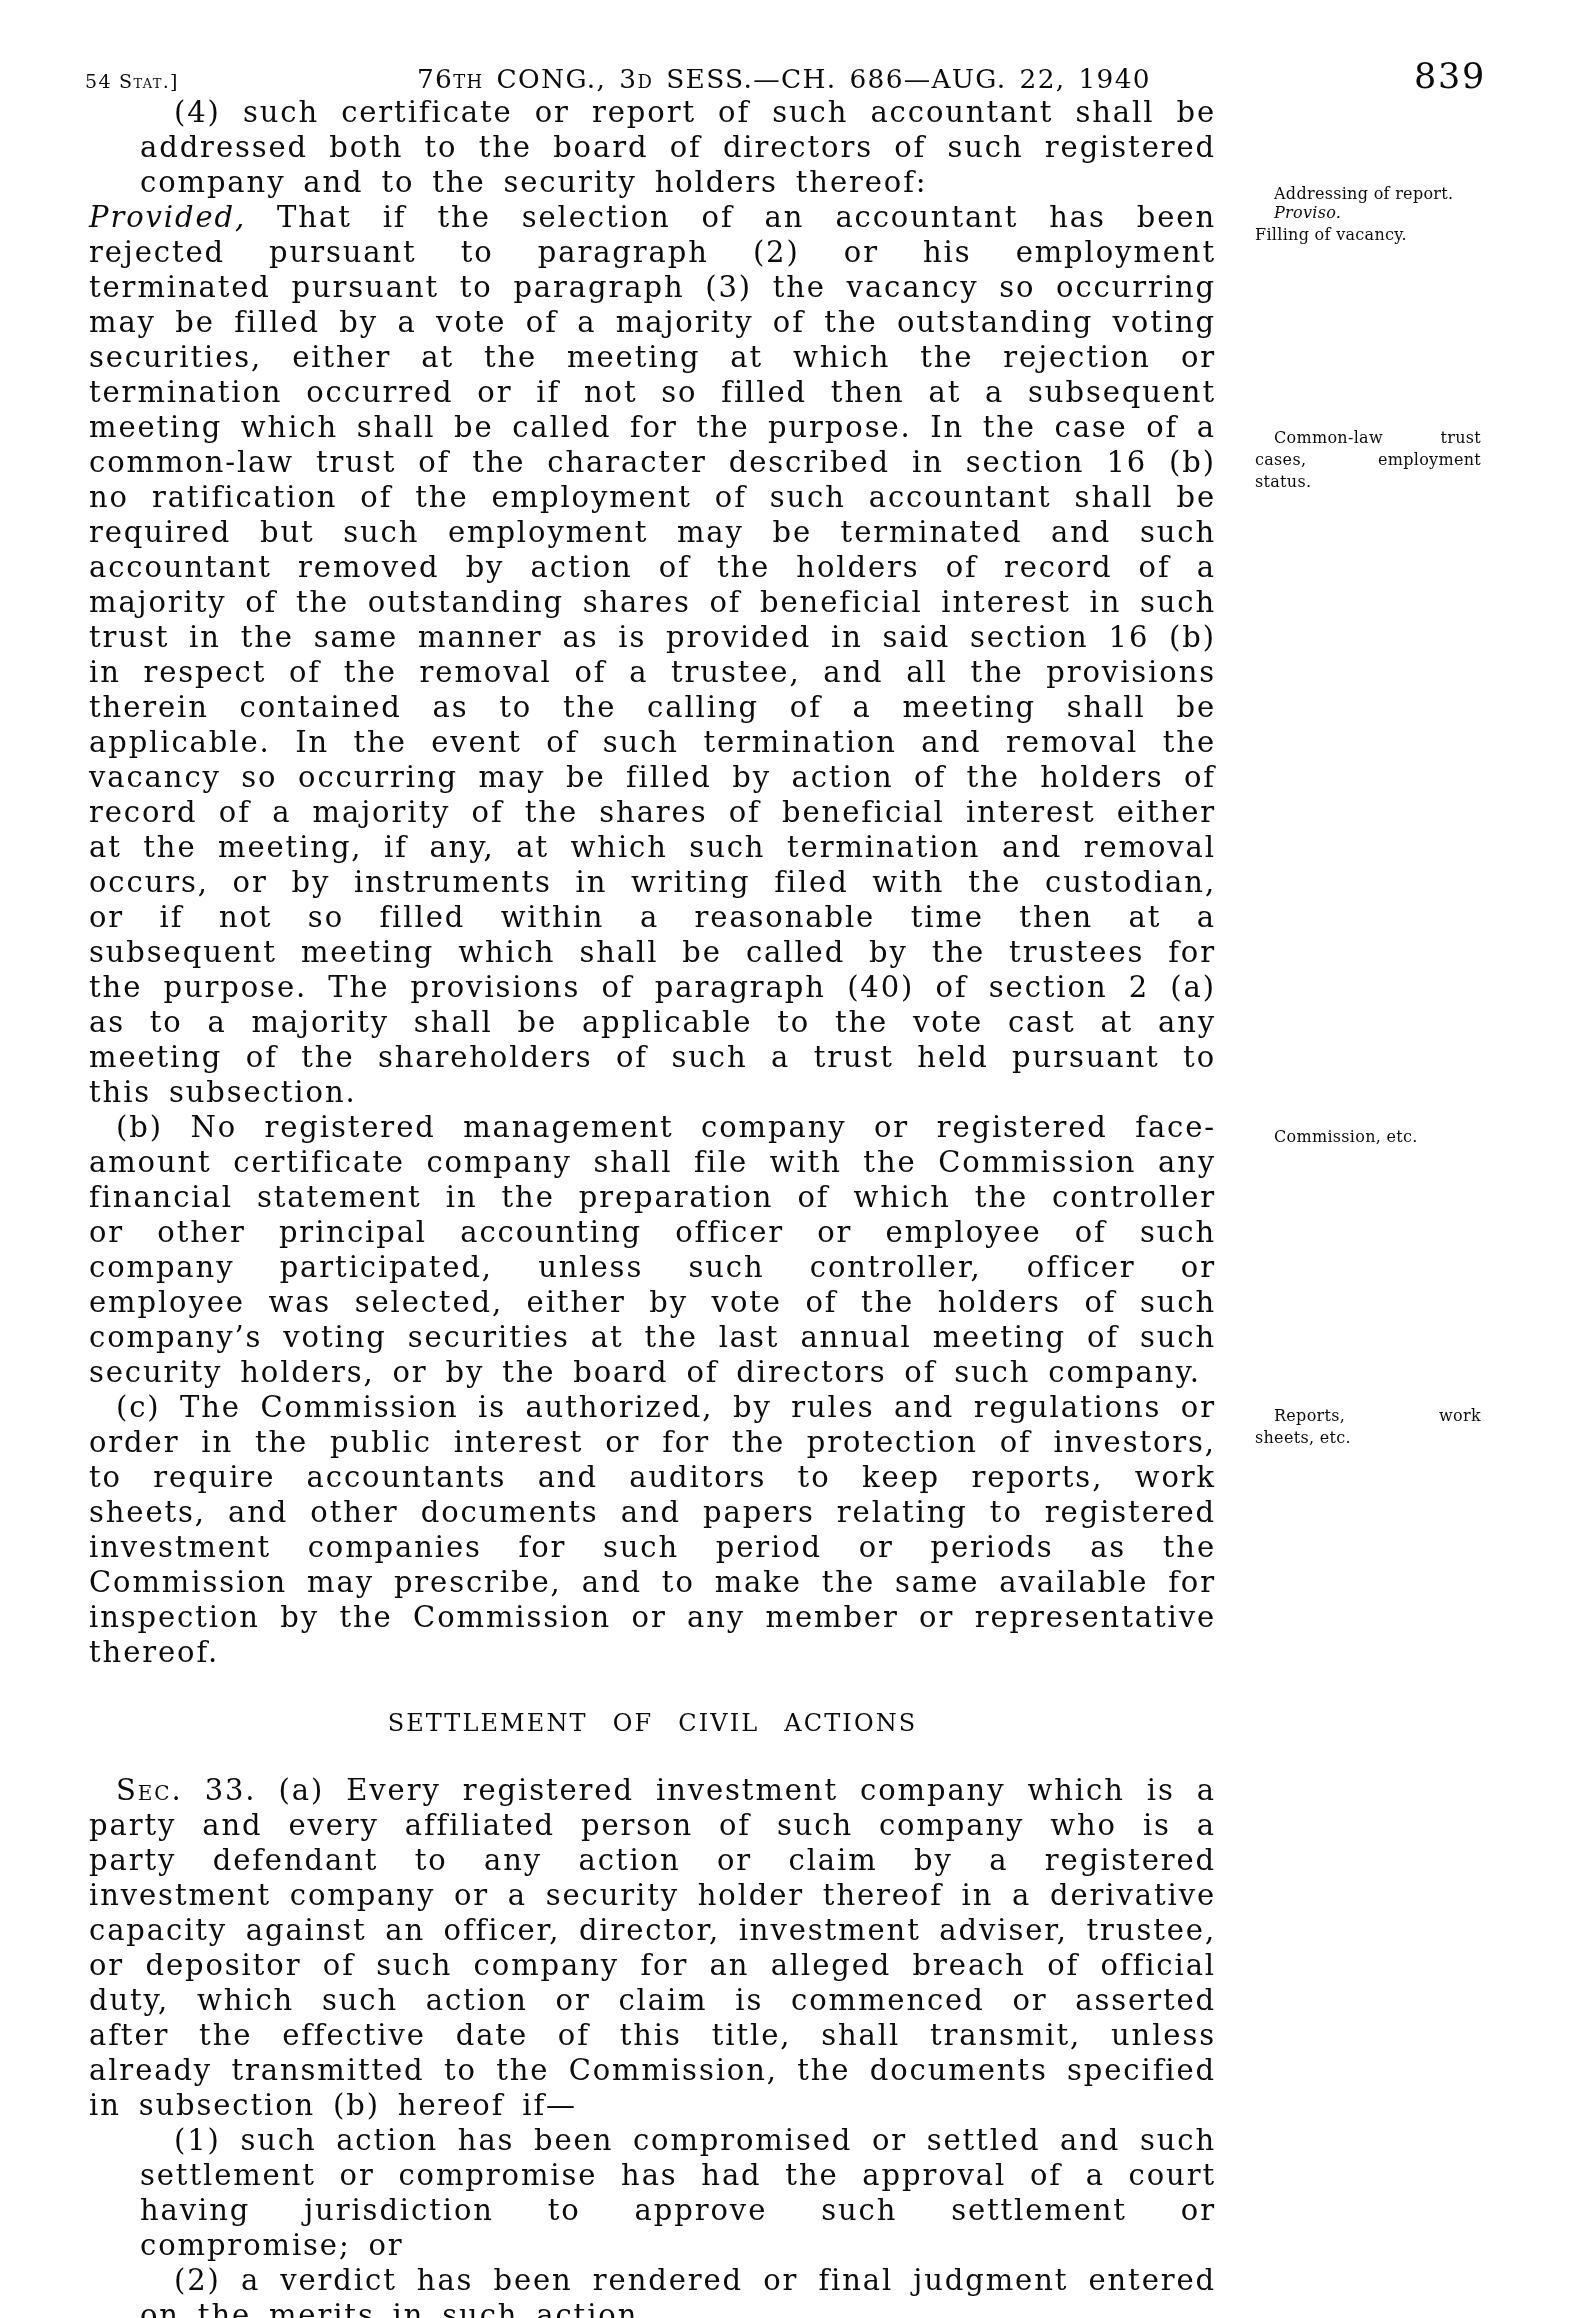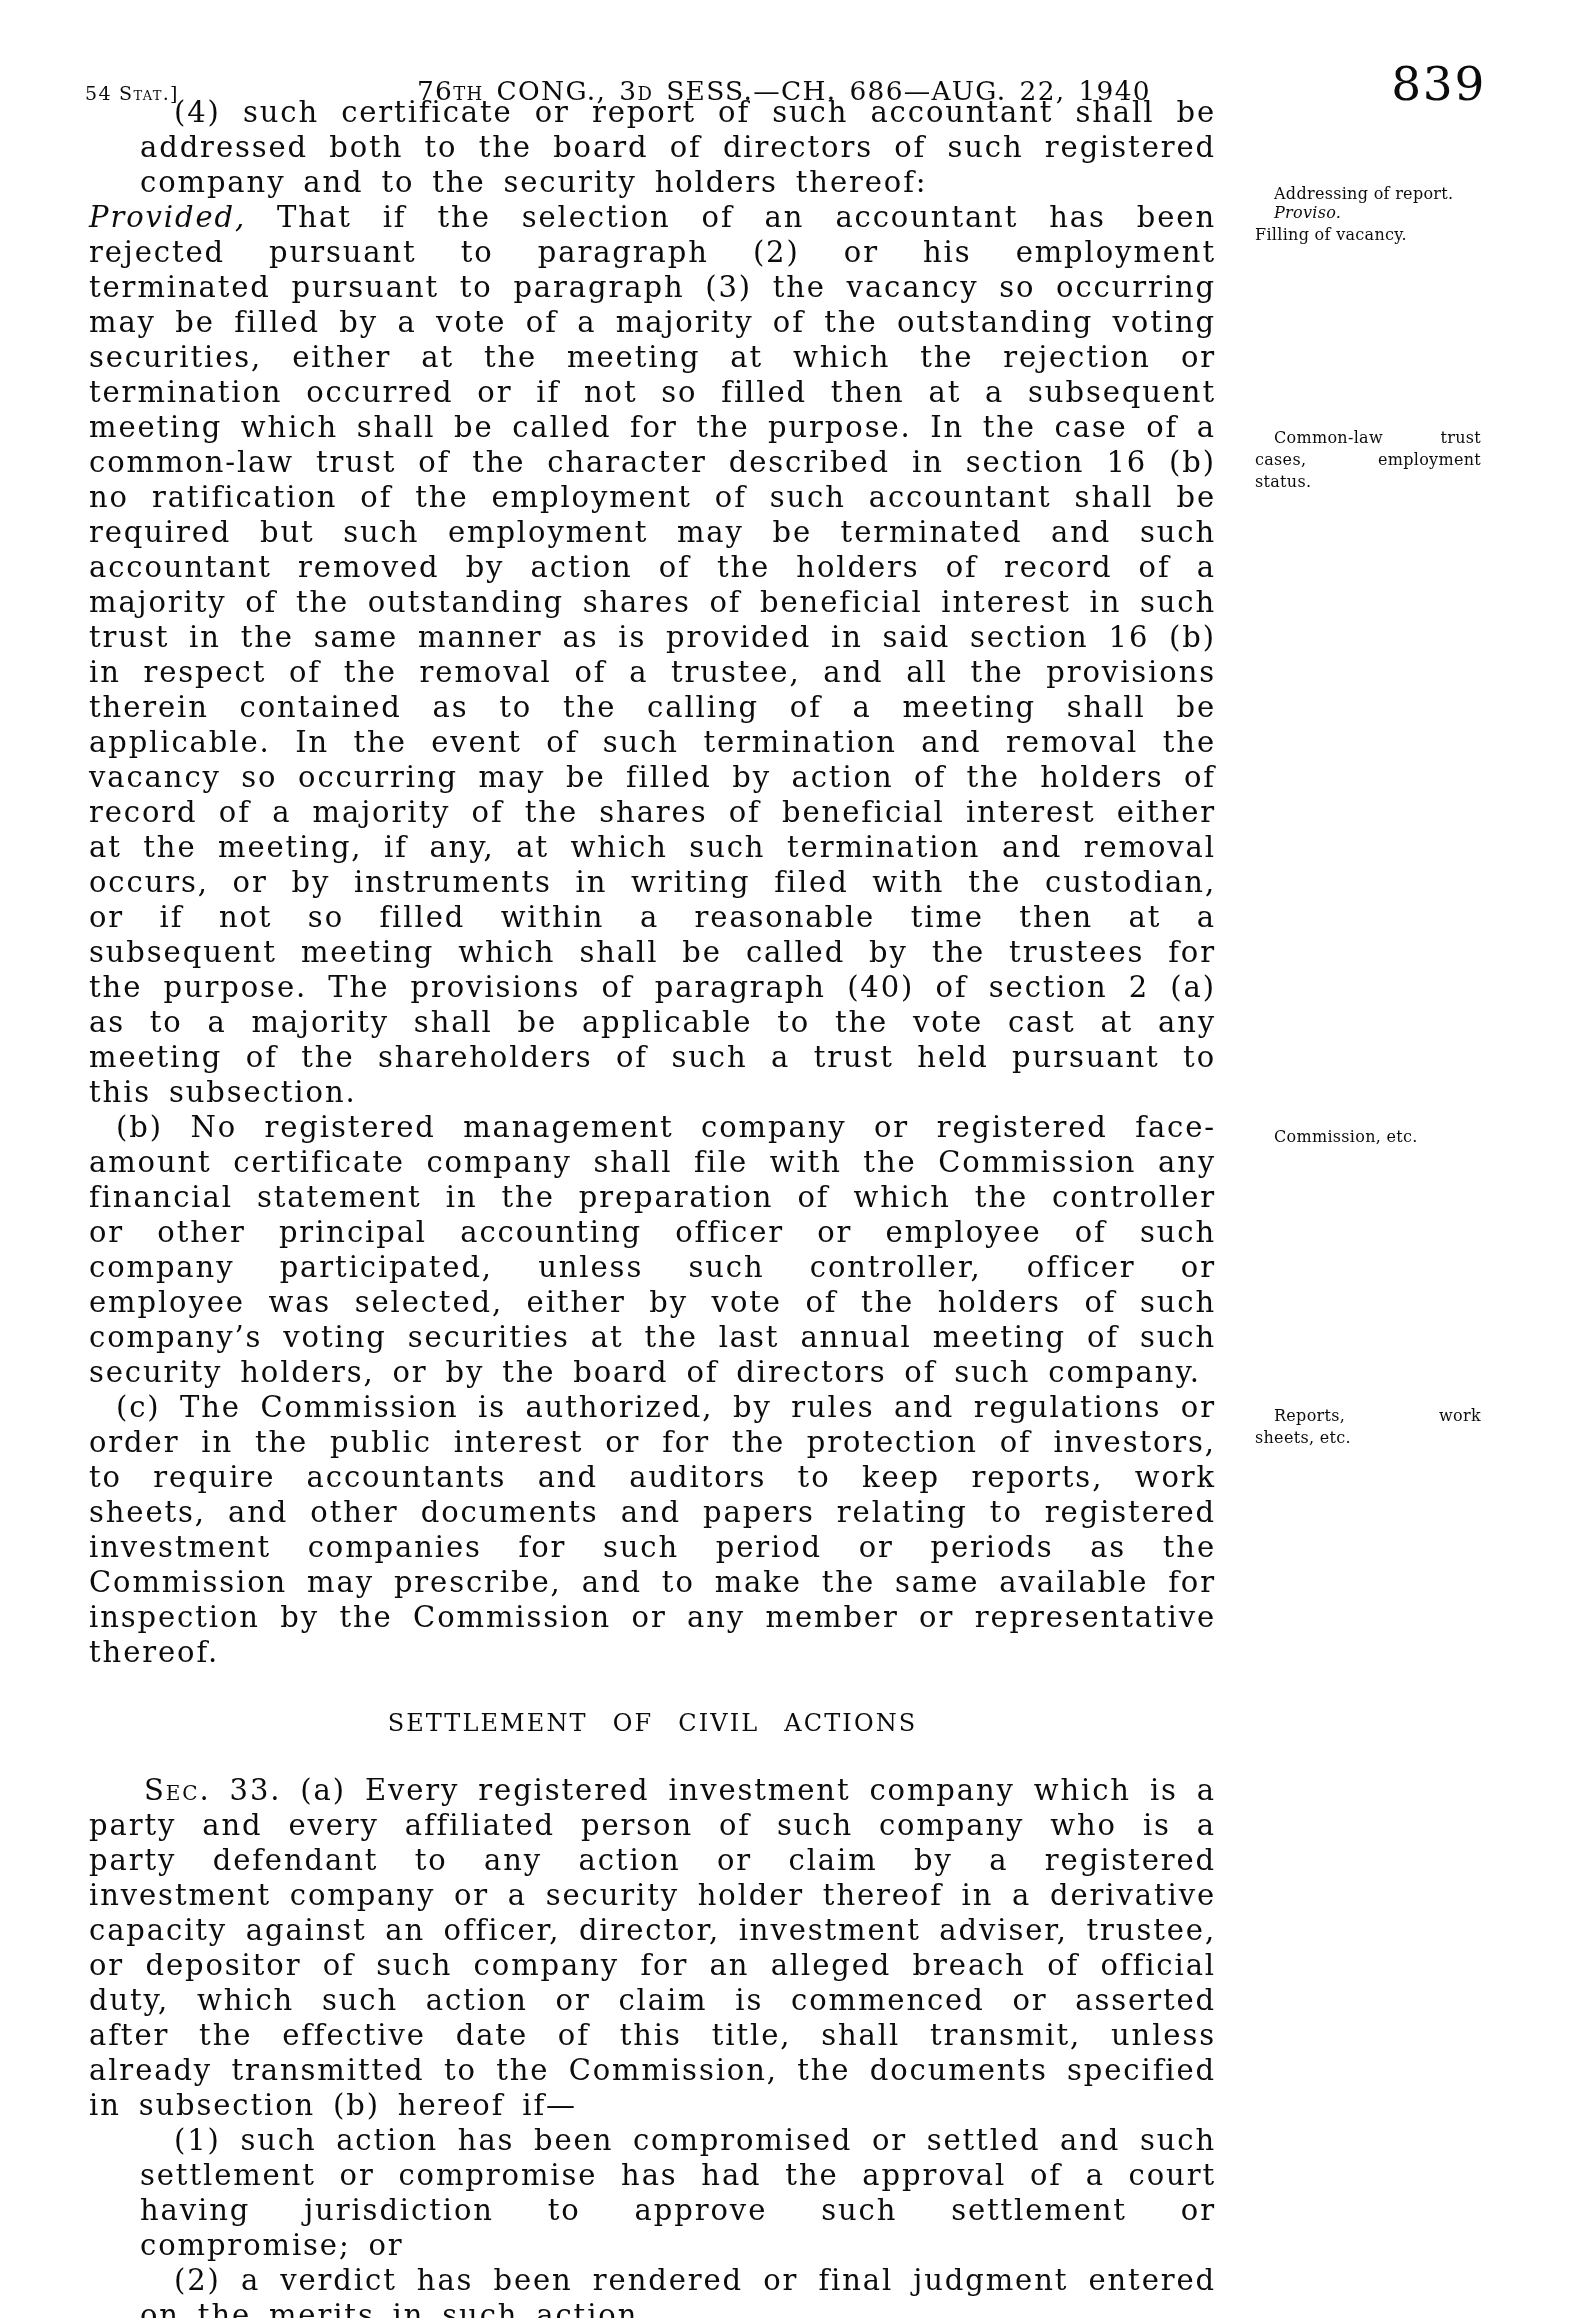--- a/index.html
+++ b/index.html
@@ -30,21 +30,21 @@
   }
   .hdr-center {
     font-size: 26.4px;
     font-variant: small-caps;
     letter-spacing: 1.3px;
     word-spacing: 3.4px;
     flex: 0 0 auto;
   }
   .hdr-page-num {
     margin-left: auto;
-    font-size: 47px;
+    font-size: 35px;
     letter-spacing: 1.7px;
   }
   .body-col {
     position: absolute;
     left: 89px;
     top: 95px;
     width: 1127px;
     font-size: 29px;
     line-height: 35px;
     letter-spacing: 1.9px;
@@ -57,21 +57,21 @@
   .blk.flush { text-indent: 0; }
   .blk.heading {
     text-align: center;
     text-indent: 0;
     font-size: 24px;
     letter-spacing: 2.1px;
     word-spacing: 15.3px;
     margin: 36px 0 32px 0;
   }
   .italic { font-style: italic; }
-  .smallcaps { font-variant: small-caps; margin-left: 28px; }
+  .smallcaps { font-variant: small-caps; }
   .margin-notes {
     position: absolute;
     left: 1255px;
     top: 0;
     width: 226px;
     height: 100%;
   }
   .note {
     position: absolute;
     width: 100%;

